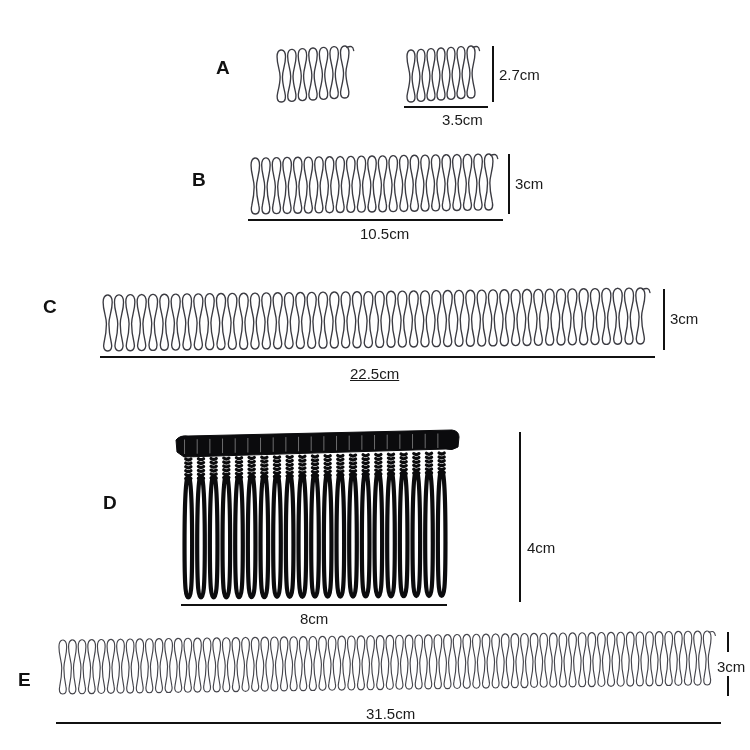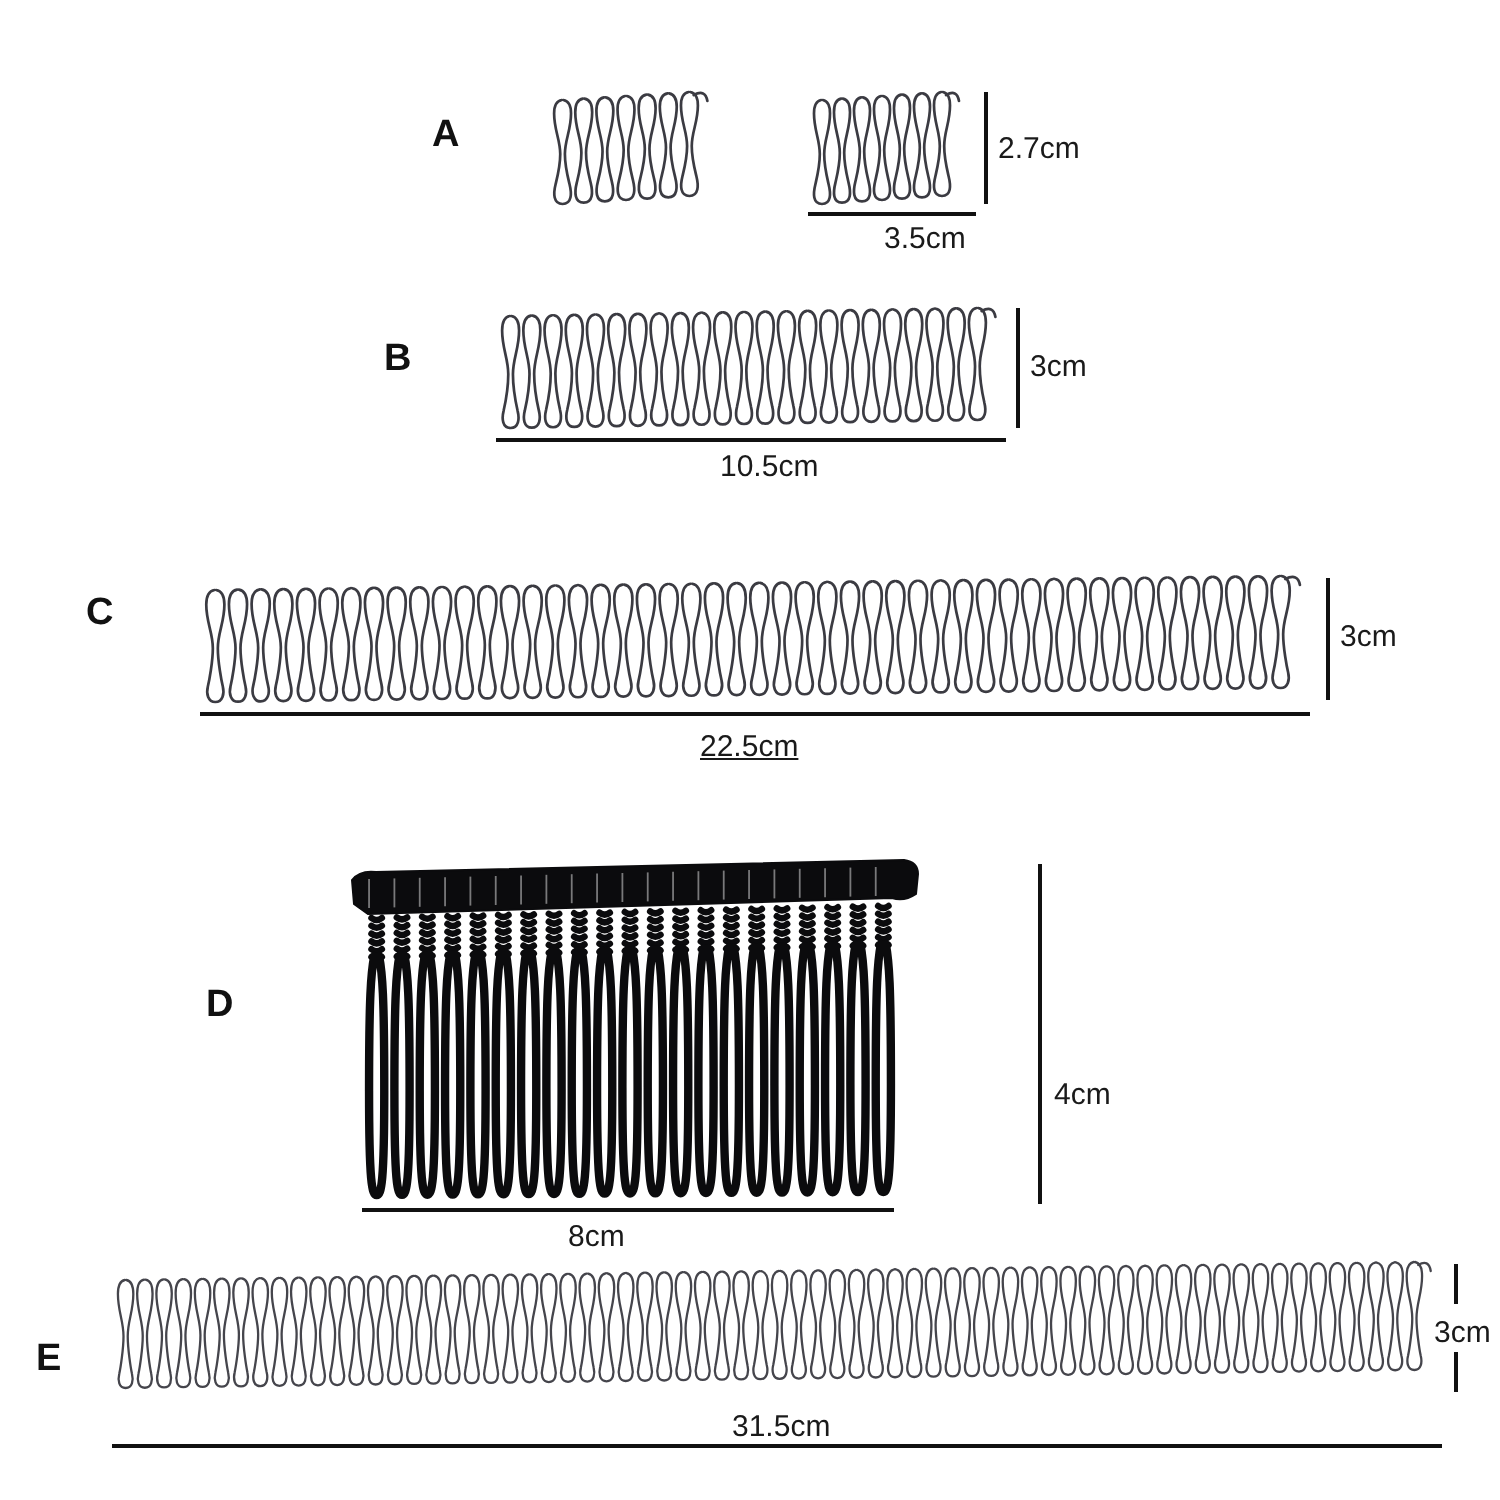--- a/index.html
+++ b/index.html
@@ -396,21 +396,21 @@
       <path d="M 227.86666666666665 6.4 L 227.86666666666665 20.9" stroke="#ffffff" stroke-width="0.9" fill="none" opacity="0.45"></path>
       <path d="M 240.5333333333333 6.1 L 240.5333333333333 20.6" stroke="#ffffff" stroke-width="0.9" fill="none" opacity="0.45"></path>
       <path d="M 253.2 5.800000000000001 L 253.2 20.3" stroke="#ffffff" stroke-width="0.9" fill="none" opacity="0.45"></path>
       <path d="M 265.8666666666666 5.5 L 265.8666666666666 20" stroke="#ffffff" stroke-width="0.9" fill="none" opacity="0.45"></path>
     </svg>
 
   <div class="dim-line-v" style="left:519px; top:432px; height:170px;"></div>
   <div class="dim-text" style="left:527px; top:503px;margin-top:37px;">4cm</div>
 
   <div class="dim-line-h" style="left:181px; top:604px; width:266px;"></div>
-  <div class="dim-text" style="left:284px; top:611px;">8cm</div>
+  <div class="dim-text" style="left:300px; top:611px;">8cm</div>
 
   <div class="row-label" style="left:18px; top:670px;">E</div>
 
   <svg class="comb-svg" id="comb-e" style="left:56px; top:628px;" width="665" height="72" viewBox="0 0 665 72">
       <path d="M 6.408823529411764 12 C 3.1541176470588232 12.648 2.9617647058823526 16.86 2.9617647058823526 19.02 C 2.9617647058823526 27.66 5.750882352941177 32.519999999999996 5.750882352941177 40.08 C 5.750882352941177 46.559999999999995 4.206288235294117 56.205 3.635 58.905 C 2.8099999999999996 62.205000000000005 3.442823529411765 66 6.8088235294117645 66 C 10.174823529411764 66 10.807647058823528 62.205000000000005 9.98264705882353 58.905 C 9.411358823529412 56.205 7.866764705882352 46.559999999999995 7.866764705882352 40.08 C 7.866764705882352 32.519999999999996 10.655882352941177 27.66 10.655882352941177 19.02 C 10.655882352941177 16.86 10.463529411764705 12.648 7.208823529411765 12 " class="wire-path-thin"></path>
       <path d="M 16.026470588235295 11.865671641791044 C 12.771764705882353 12.513671641791044 12.579411764705881 16.725671641791042 12.579411764705881 18.885671641791042 C 12.579411764705881 27.525671641791043 15.368529411764705 32.38567164179104 15.368529411764705 39.945671641791044 C 15.368529411764705 46.42567164179104 13.823935294117646 56.07067164179104 13.252647058823529 58.77067164179104 C 12.42764705882353 62.070671641791044 13.060470588235294 65.86567164179104 16.426470588235293 65.86567164179104 C 19.792470588235293 65.86567164179104 20.42529411764706 62.070671641791044 19.60029411764706 58.77067164179104 C 19.02900588235294 56.07067164179104 17.484411764705882 46.42567164179104 17.484411764705882 39.945671641791044 C 17.484411764705882 32.38567164179104 20.273529411764706 27.525671641791043 20.273529411764706 18.885671641791042 C 20.273529411764706 16.725671641791042 20.081176470588236 12.513671641791044 16.826470588235292 11.865671641791044 " class="wire-path-thin"></path>
       <path d="M 25.644117647058824 11.73134328358209 C 22.38941176470588 12.37934328358209 22.19705882352941 16.59134328358209 22.19705882352941 18.75134328358209 C 22.19705882352941 27.391343283582092 24.986176470588234 32.25134328358209 24.986176470588234 39.81134328358209 C 24.986176470588234 46.29134328358209 23.441582352941175 55.93634328358209 22.870294117647056 58.63634328358209 C 22.045294117647057 61.9363432835821 22.678117647058823 65.73134328358209 26.044117647058822 65.73134328358209 C 29.410117647058822 65.73134328358209 30.04294117647059 61.9363432835821 29.21794117647059 58.63634328358209 C 28.64665294117647 55.93634328358209 27.10205882352941 46.29134328358209 27.10205882352941 39.81134328358209 C 27.10205882352941 32.25134328358209 29.891176470588235 27.391343283582092 29.891176470588235 18.75134328358209 C 29.891176470588235 16.59134328358209 29.698823529411765 12.37934328358209 26.44411764705882 11.73134328358209 " class="wire-path-thin"></path>
       <path d="M 35.26176470588235 11.597014925373134 C 32.007058823529405 12.245014925373134 31.814705882352936 16.457014925373134 31.814705882352936 18.617014925373134 C 31.814705882352936 27.257014925373134 34.60382352941176 32.117014925373134 34.60382352941176 39.677014925373136 C 34.60382352941176 46.15701492537313 33.059229411764704 55.80201492537313 32.487941176470585 58.50201492537313 C 31.662941176470586 61.802014925373136 32.29576470588235 65.59701492537313 35.66176470588235 65.59701492537313 C 39.02776470588235 65.59701492537313 39.660588235294114 61.802014925373136 38.83558823529411 58.50201492537313 C 38.26429999999999 55.80201492537313 36.71970588235293 46.15701492537313 36.71970588235293 39.677014925373136 C 36.71970588235293 32.117014925373134 39.50882352941176 27.257014925373134 39.50882352941176 18.617014925373134 C 39.50882352941176 16.457014925373134 39.31647058823529 12.245014925373134 36.06176470588235 11.597014925373134 " class="wire-path-thin"></path>
       <path d="M 44.879411764705885 11.46268656716418 C 41.62470588235294 12.11068656716418 41.432352941176475 16.32268656716418 41.432352941176475 18.48268656716418 C 41.432352941176475 27.12268656716418 44.2214705882353 31.98268656716418 44.2214705882353 39.54268656716418 C 44.2214705882353 46.02268656716418 42.67687647058824 55.66768656716418 42.10558823529412 58.367686567164185 C 41.28058823529412 61.66768656716419 41.913411764705884 65.46268656716418 45.279411764705884 65.46268656716418 C 48.645411764705884 65.46268656716418 49.27823529411765 61.66768656716419 48.45323529411765 58.367686567164185 C 47.88194705882353 55.66768656716418 46.33735294117647 46.02268656716418 46.33735294117647 39.54268656716418 C 46.33735294117647 31.98268656716418 49.12647058823529 27.12268656716418 49.12647058823529 18.48268656716418 C 49.12647058823529 16.32268656716418 48.93411764705883 12.11068656716418 45.67941176470588 11.46268656716418 " class="wire-path-thin"></path>
       <path d="M 54.49705882352941 11.328358208955224 C 51.24235294117646 11.976358208955224 51.05 16.188358208955226 51.05 18.348358208955226 C 51.05 26.988358208955226 53.83911764705882 31.848358208955226 53.83911764705882 39.40835820895523 C 53.83911764705882 45.888358208955225 52.29452352941176 55.53335820895522 51.72323529411764 58.233358208955224 C 50.89823529411764 61.53335820895523 51.531058823529406 65.32835820895522 54.897058823529406 65.32835820895522 C 58.263058823529406 65.32835820895522 58.89588235294117 61.53335820895523 58.07088235294117 58.233358208955224 C 57.49959411764705 55.53335820895522 55.95499999999999 45.888358208955225 55.95499999999999 39.40835820895523 C 55.95499999999999 31.848358208955226 58.744117647058815 26.988358208955226 58.744117647058815 18.348358208955226 C 58.744117647058815 16.188358208955226 58.55176470588235 11.976358208955224 55.297058823529404 11.328358208955224 " class="wire-path-thin"></path>

